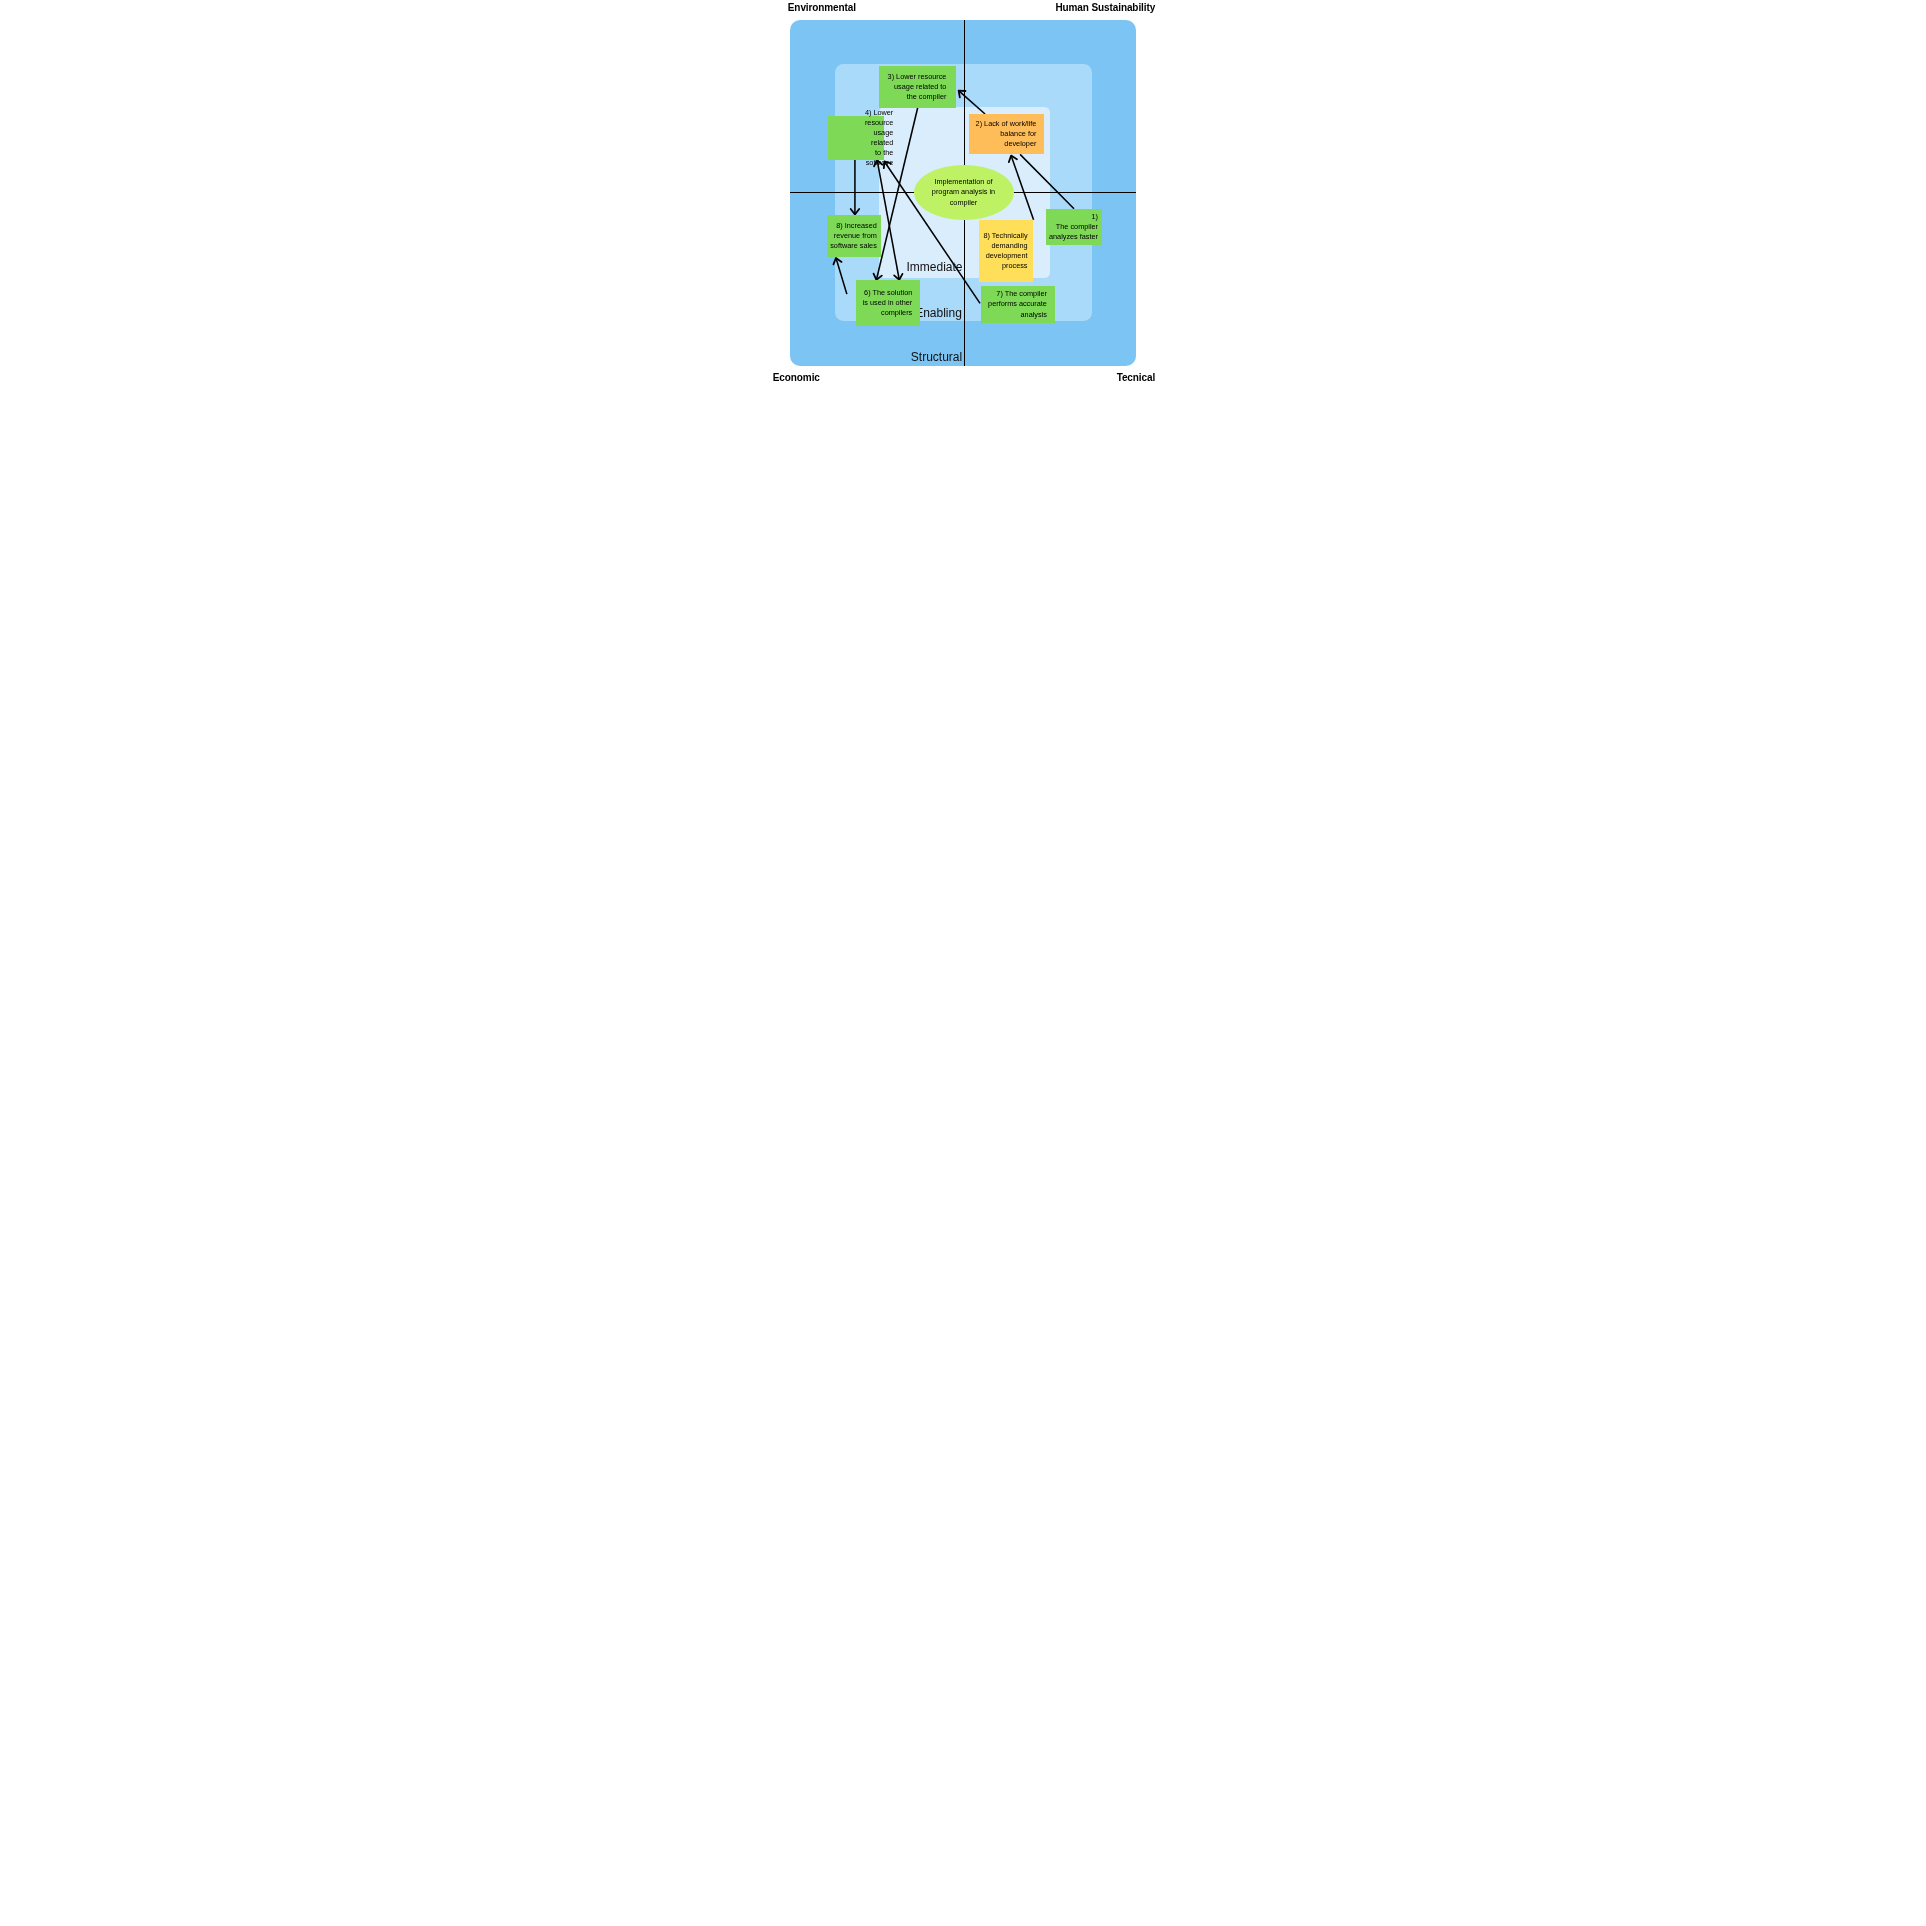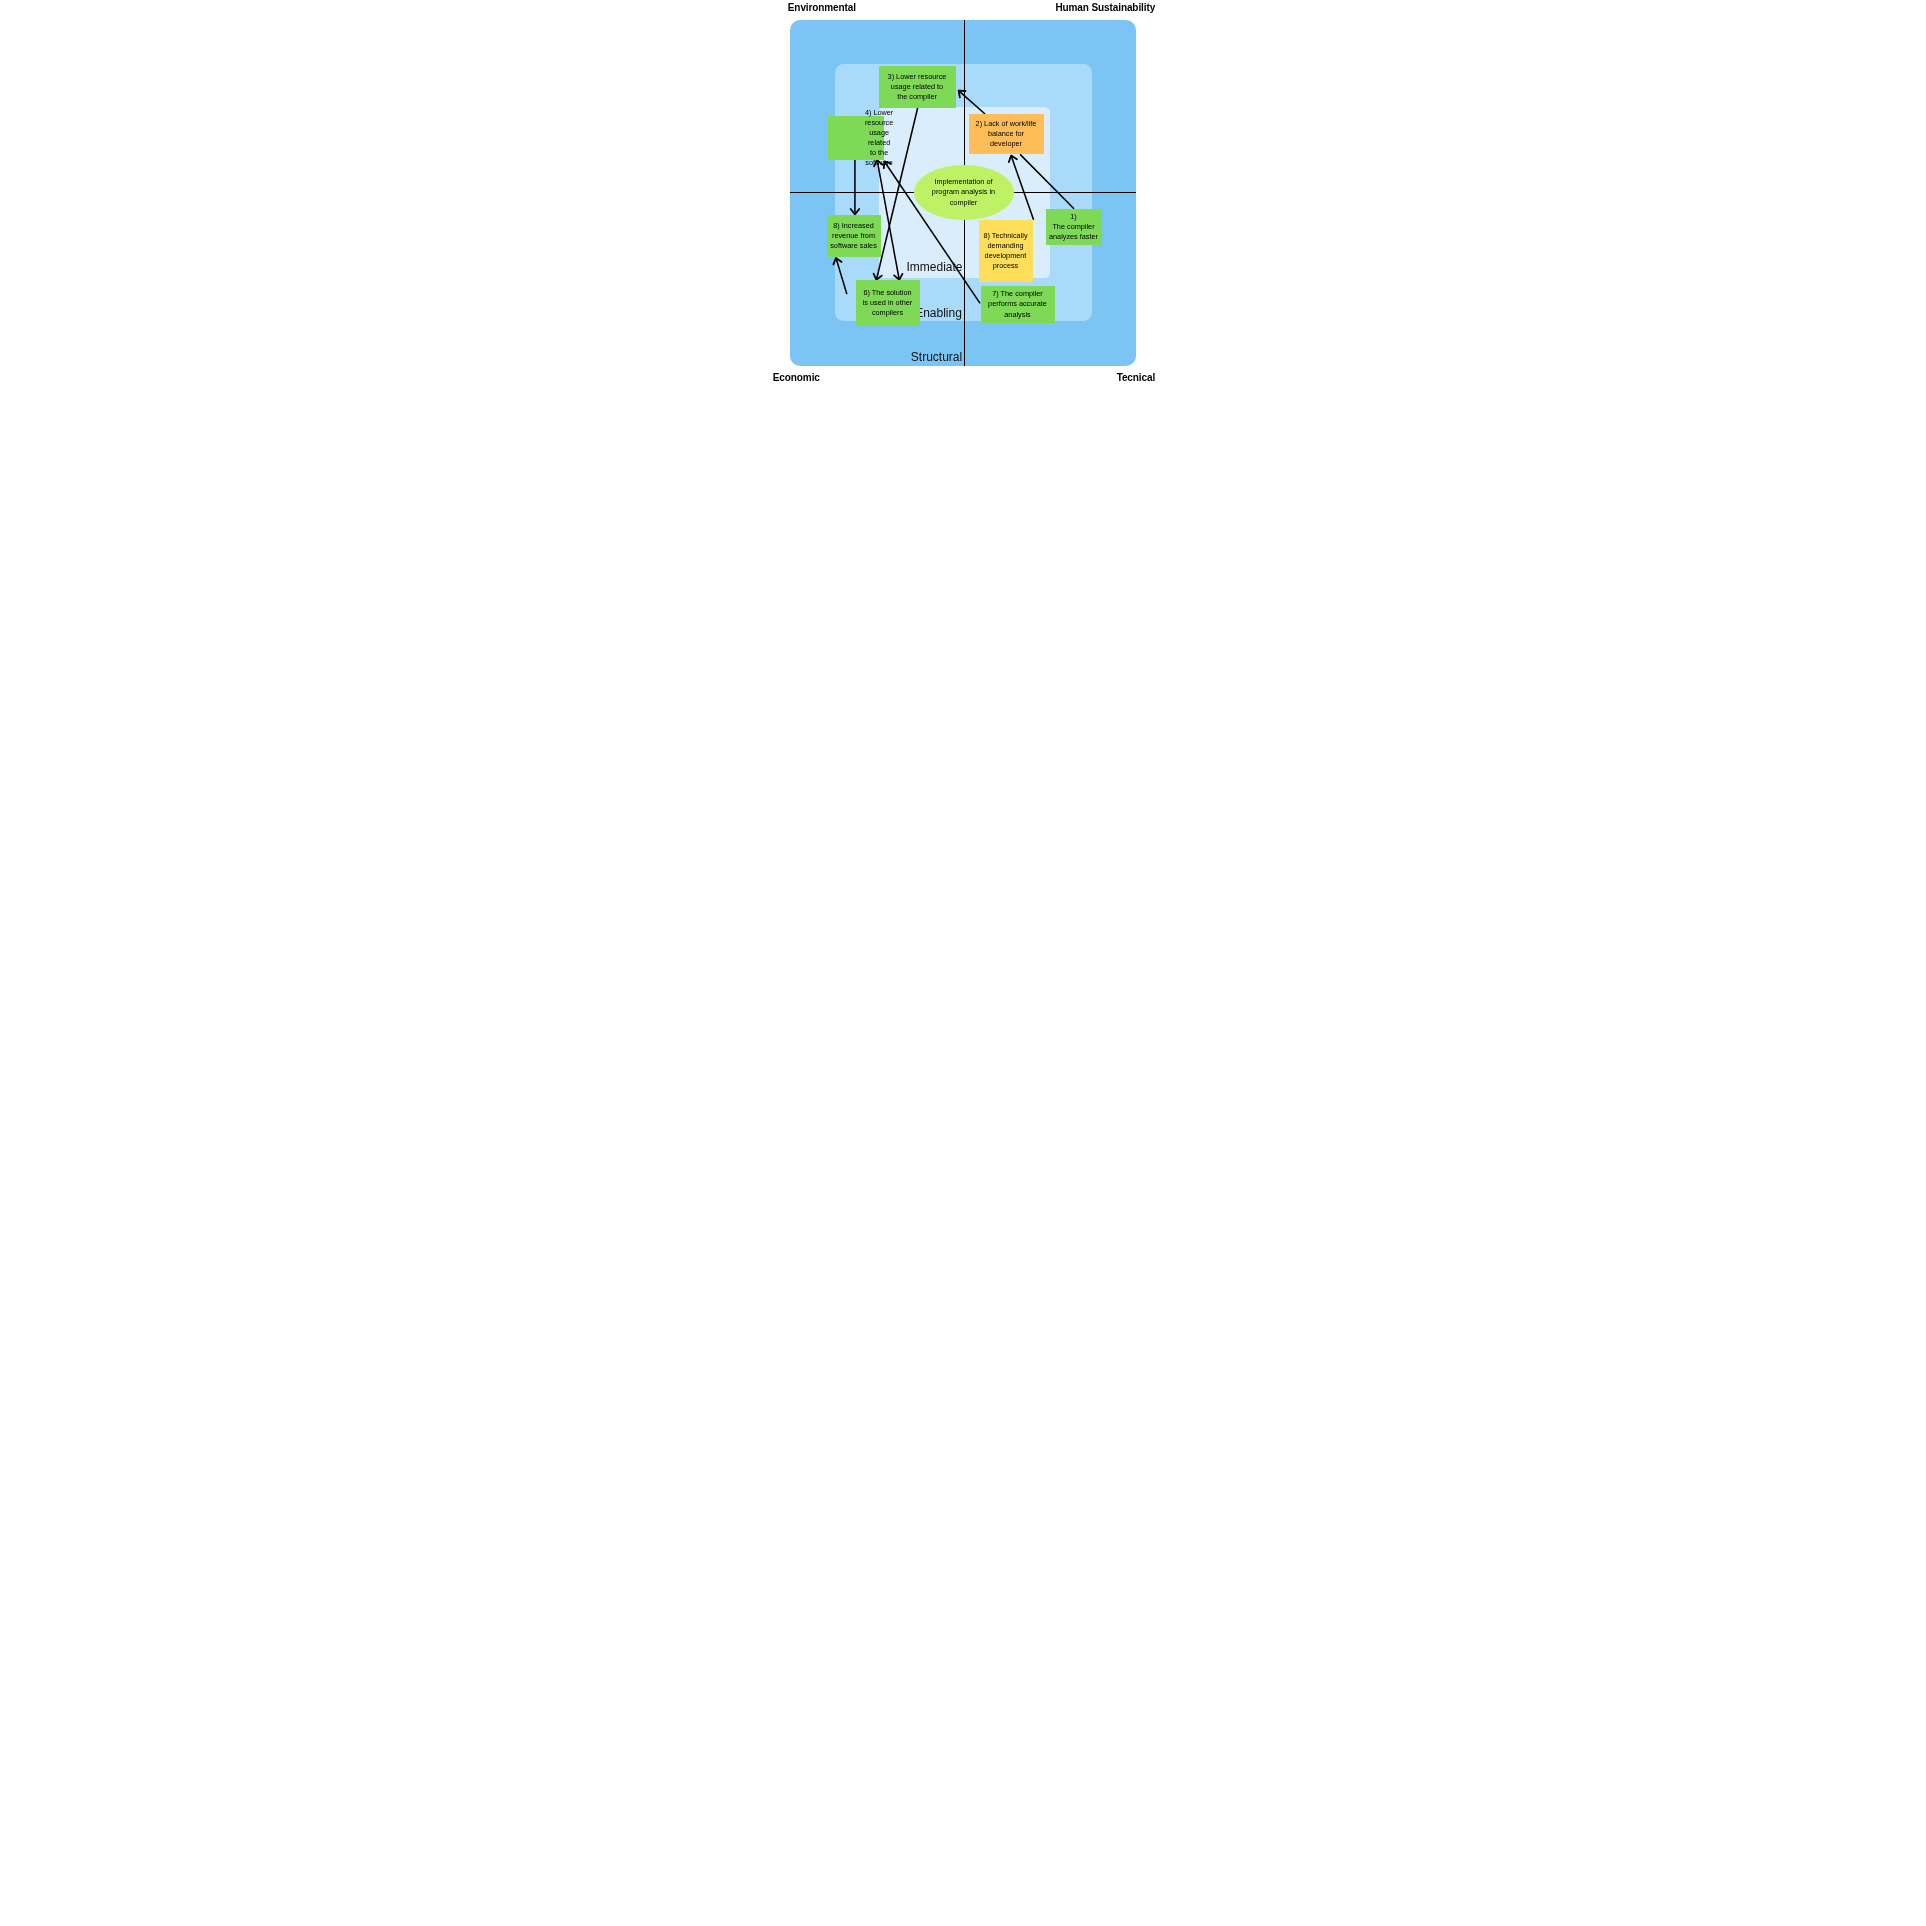--- a/index.html
+++ b/index.html
@@ -26,21 +26,21 @@
   #corner-br{right:0.4px;bottom:2.3px;text-align:right;margin-left:28px;}
   .ring-label{
     position:absolute;font-size:12px;color:#111;white-space:nowrap;
     transform:translateX(-50%);
   }
   #ring-label-immediate {left:164px;top:260px;}
   #ring-label-enabling  {left:168px;top:306px;}
   #ring-label-structural{left:166px;top:350px;}
   .note{
     position:absolute;display:flex;align-items:center;justify-content:center;
-    text-align:center;font-size:7.3px;line-height:1.38;white-space:pre-line;
+    text-align:right;font-size:7.3px;line-height:1.38;white-space:pre-line;
     padding:0.8px;box-sizing:border-box;
   }
   #note-3{left:108px;top:66px;width:77px;height:42px;}
   #note-4{left:57px;top:116px;width:56px;height:44px;padding-left:48px;}
   #note-2{left:198px;top:114px;width:75px;height:40px;}
   #note-1{left:275px;top:209px;width:56px;height:36px;}
   #note-8{left:208px;top:220px;width:54px;height:62px;}
   #note-5{left:56px;top:215px;width:54px;height:42px;}
   #note-6{left:85px;top:280px;width:64px;height:46px;}
   #note-7{left:210px;top:286px;width:74px;height:37px;}

